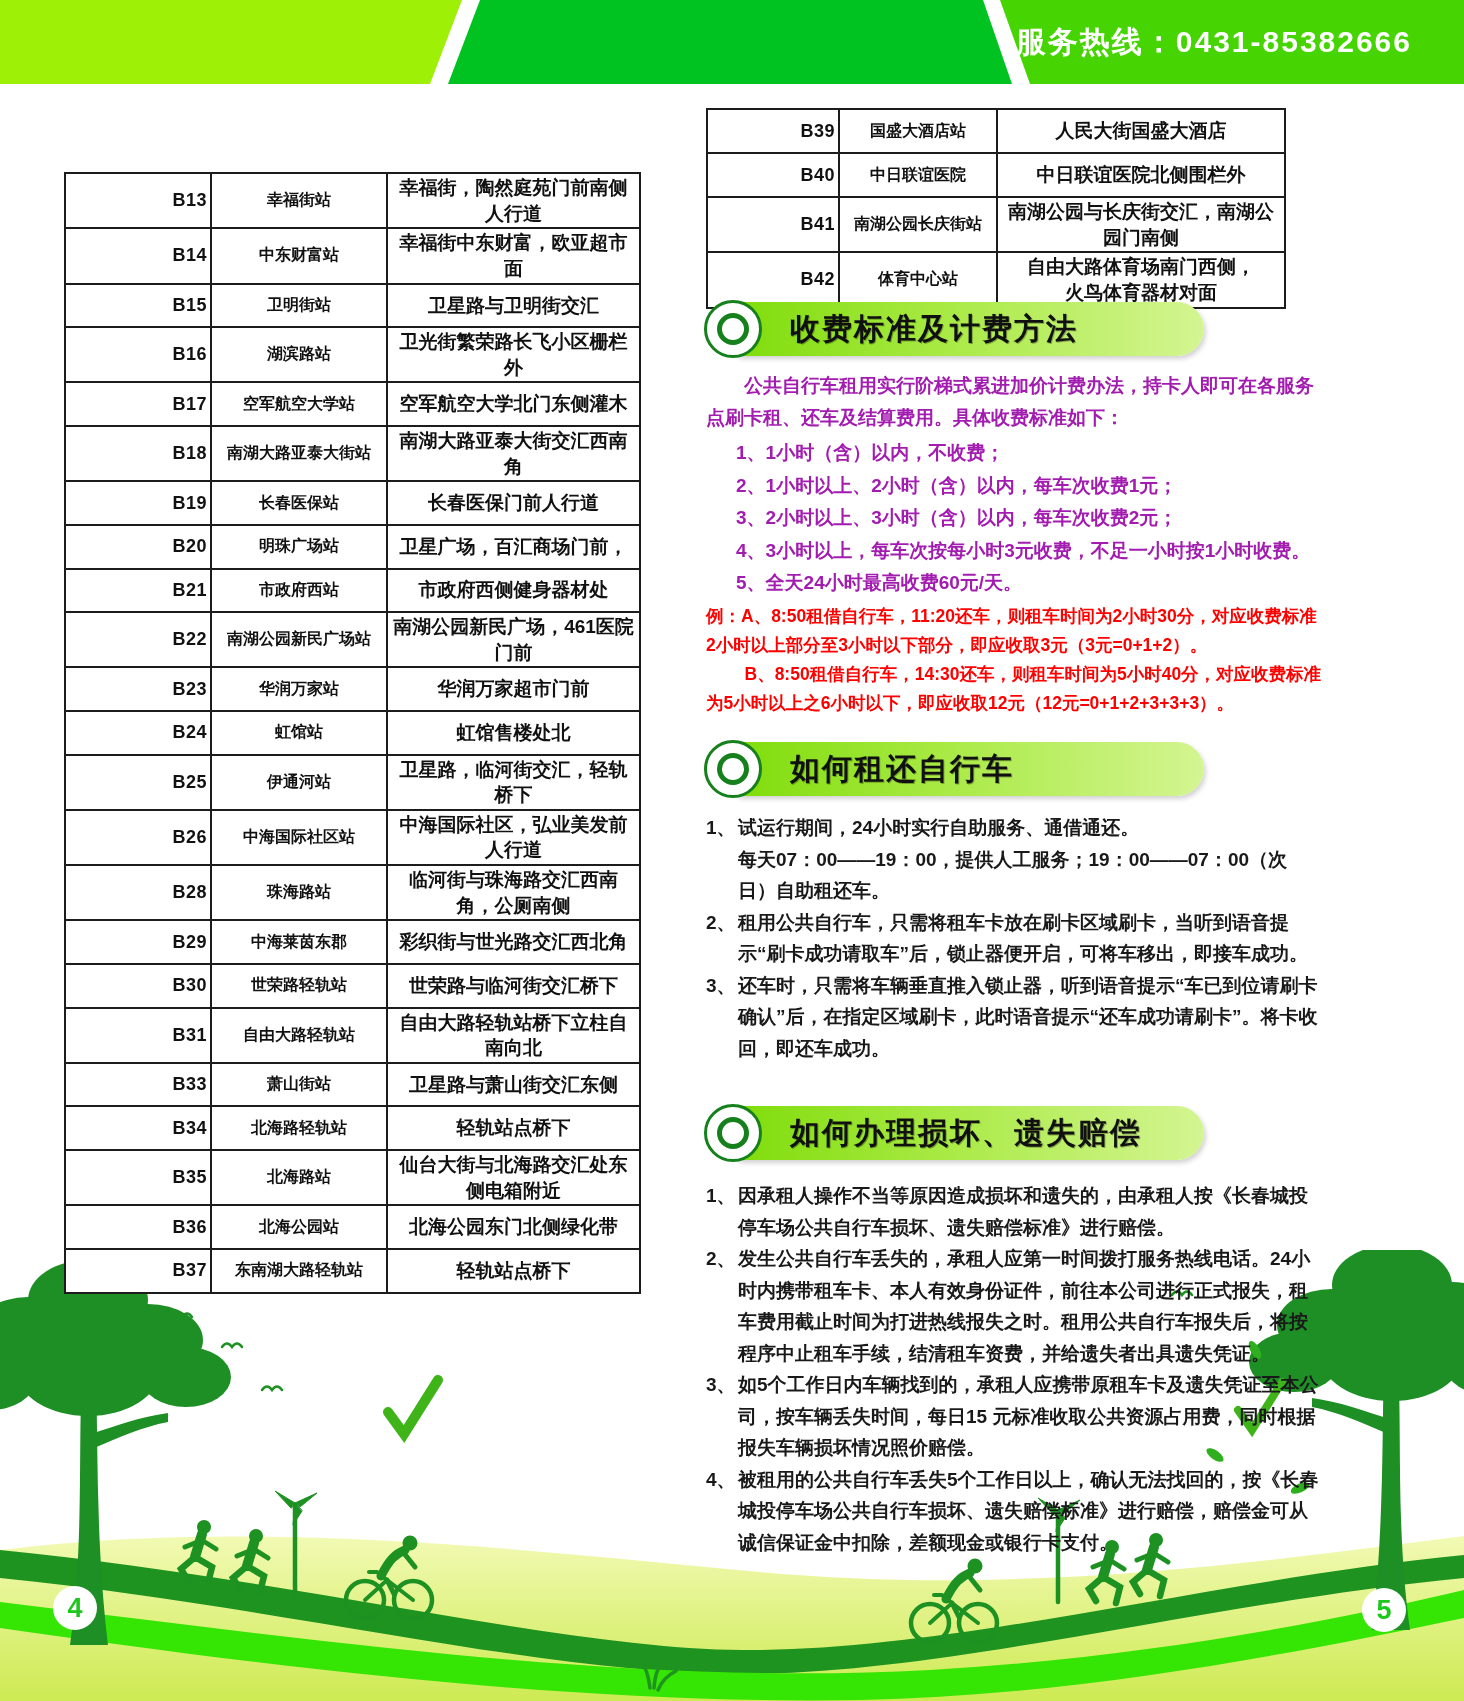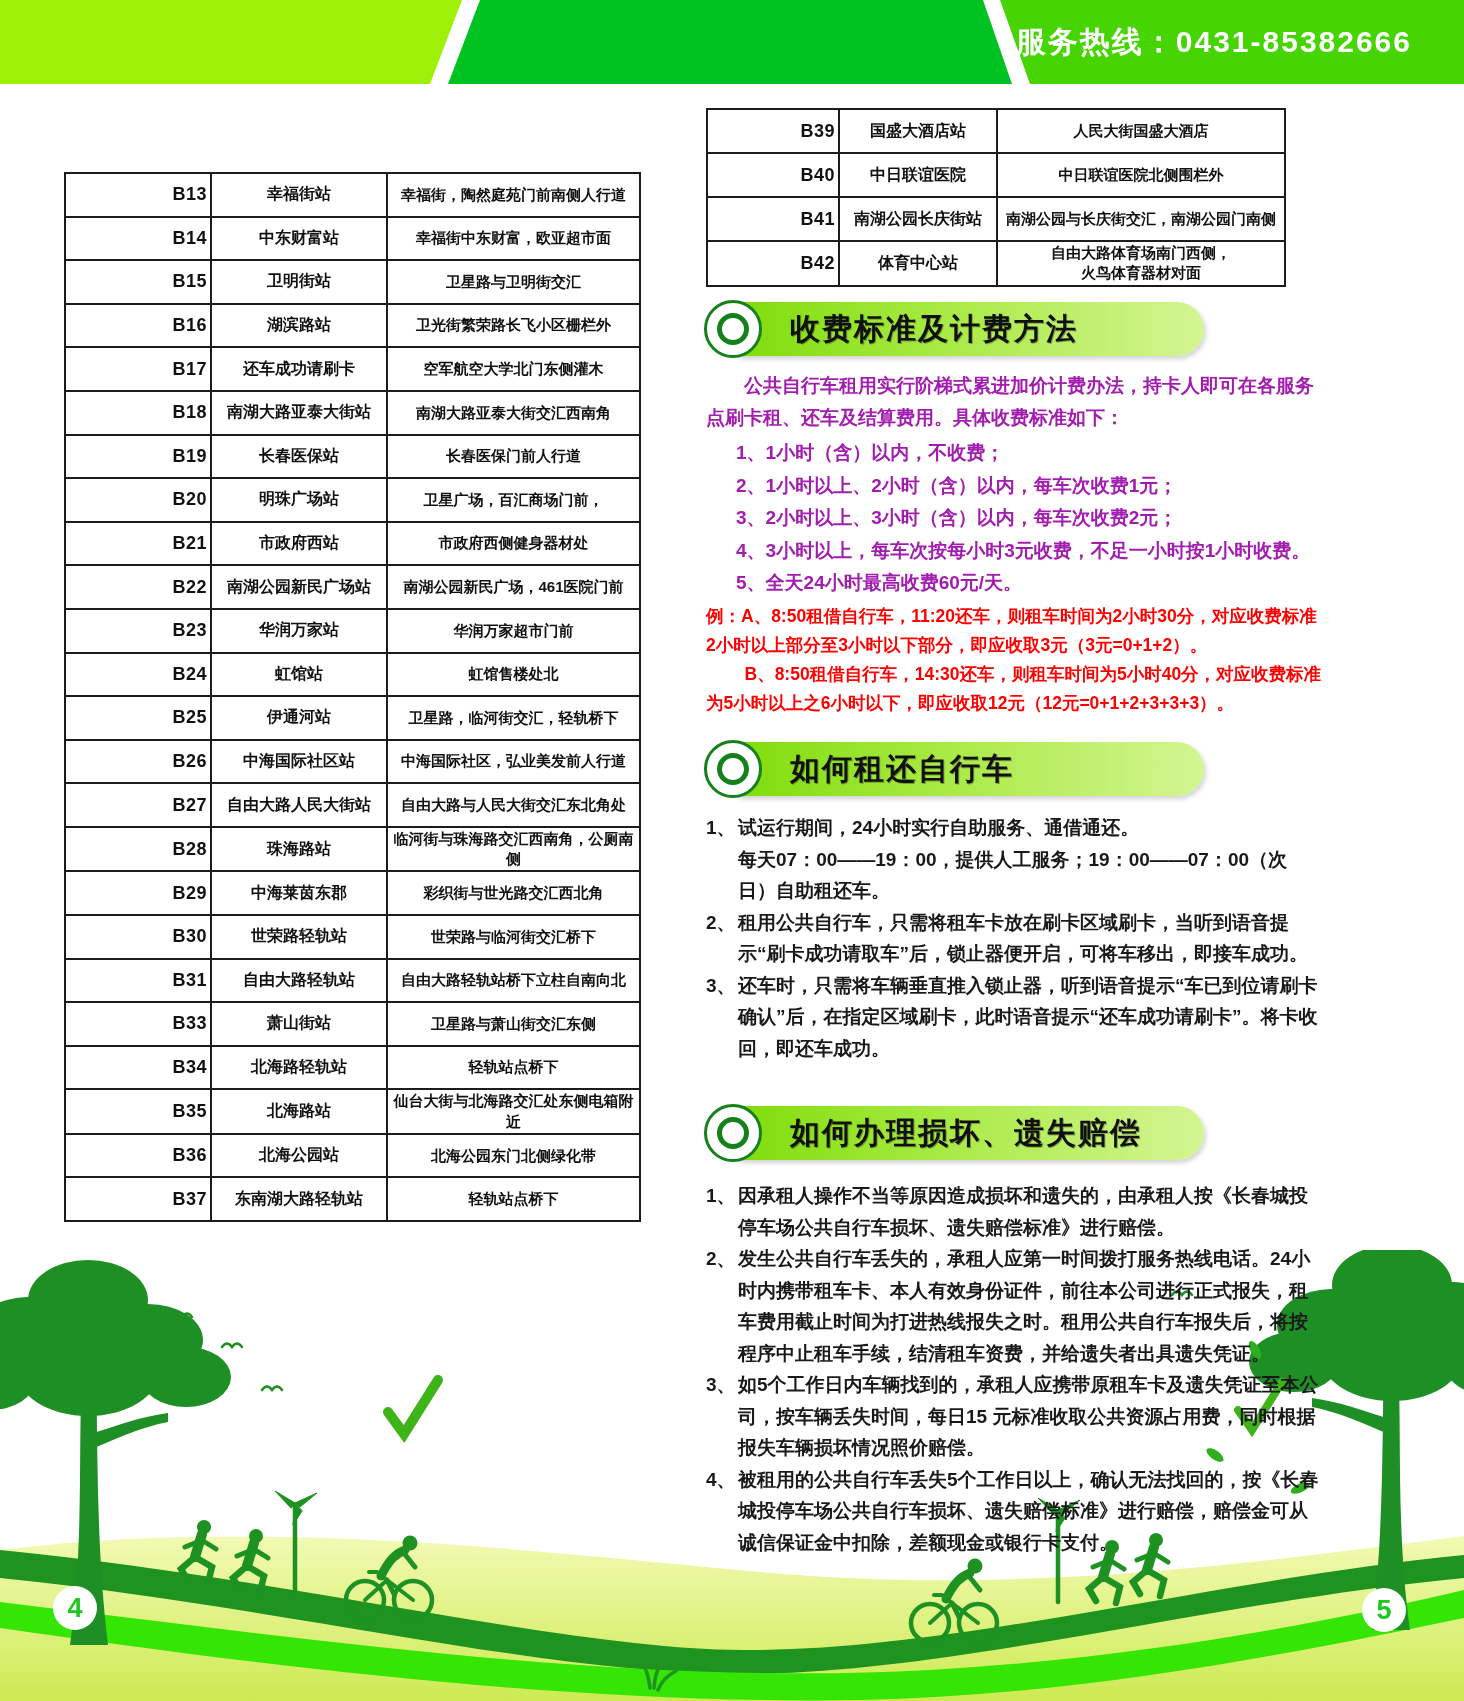--- a/index.html
+++ b/index.html
@@ -18,21 +18,21 @@
   
   .stable{position:absolute;border-collapse:collapse;table-layout:fixed;background:#fff;z-index:3;}
   .stable td{border:2px solid #1c1c1c;text-align:center;vertical-align:middle;
              font-weight:bold;color:#111;padding:1px 3px;overflow:hidden;}
   .lt{left:64px;top:172px;width:575px;}
   .lt tr{height:43.6px;}
   .rt{left:706px;top:108px;width:578px;}
   .rt tr{height:44px;}
   .stable .code{font-size:18px;letter-spacing:0.5px;text-align:right;}
   .stable .name{font-size:16px;}
-  .stable .loc{font-size:15px;white-space:pre-line;line-height:1.35;border-radius:18px;}
+  .stable .loc{font-size:19px;white-space:pre-line;line-height:1.35;border-radius:18px;}
   
   .section{position:absolute;left:704px;width:500px;height:58px;z-index:3;}
   .section .bar{position:absolute;left:30px;top:2px;right:0;bottom:2px;
         background:linear-gradient(90deg,#7fdc0a 0%,#a9ea45 45%,#d4f592 100%);
         border-radius:8px 28px 28px 8px;box-shadow:2px 3px 5px rgba(0,0,0,0.18);}
   .ring-outer{position:absolute;left:0;top:0;width:58px;height:58px;border-radius:50%;
         background:#ffffff;border:3px solid #15801c;box-sizing:border-box;z-index:2;}
   .ring-inner{position:absolute;left:50%;top:50%;width:32px;height:32px;margin:-16px 0 0 -16px;
         border-radius:50%;border:5px solid #15801c;background:#fff;box-sizing:border-box;}
   .section .title{position:absolute;left:86px;top:50%;transform:translateY(-50%);
@@ -101,21 +101,21 @@
         </tr>
 
         <tr>
           <td class="code">B16</td>
           <td class="name">湖滨路站</td>
           <td class="loc">卫光街繁荣路长飞小区栅栏外</td>
         </tr>
 
         <tr>
           <td class="code">B17</td>
-          <td class="name">还车成功请刷卡</td>
+          <td class="name">空军航空大学站</td>
           <td class="loc">空军航空大学北门东侧灌木</td>
         </tr>
 
         <tr>
           <td class="code">B18</td>
           <td class="name">南湖大路亚泰大街站</td>
           <td class="loc">南湖大路亚泰大街交汇西南角</td>
         </tr>
 
         <tr>
@@ -159,25 +159,20 @@
           <td class="name">伊通河站</td>
           <td class="loc">卫星路，临河街交汇，轻轨桥下</td>
         </tr>
 
         <tr>
           <td class="code">B26</td>
           <td class="name">中海国际社区站</td>
           <td class="loc">中海国际社区，弘业美发前人行道</td>
         </tr>
 
-        <tr>
-          <td class="code">B27</td>
-          <td class="name">自由大路人民大街站</td>
-          <td class="loc">自由大路与人民大街交汇东北角处</td>
-        </tr>
 
         <tr>
           <td class="code">B28</td>
           <td class="name">珠海路站</td>
           <td class="loc">临河街与珠海路交汇西南角，公厕南侧</td>
         </tr>
 
         <tr>
           <td class="code">B29</td>
           <td class="name">中海莱茵东郡</td>

